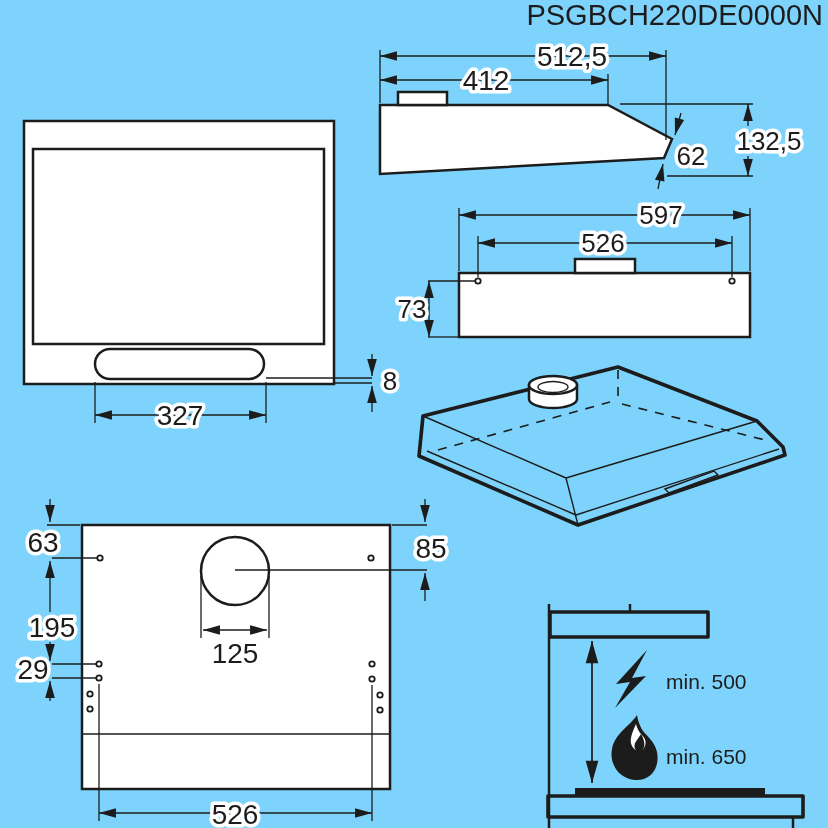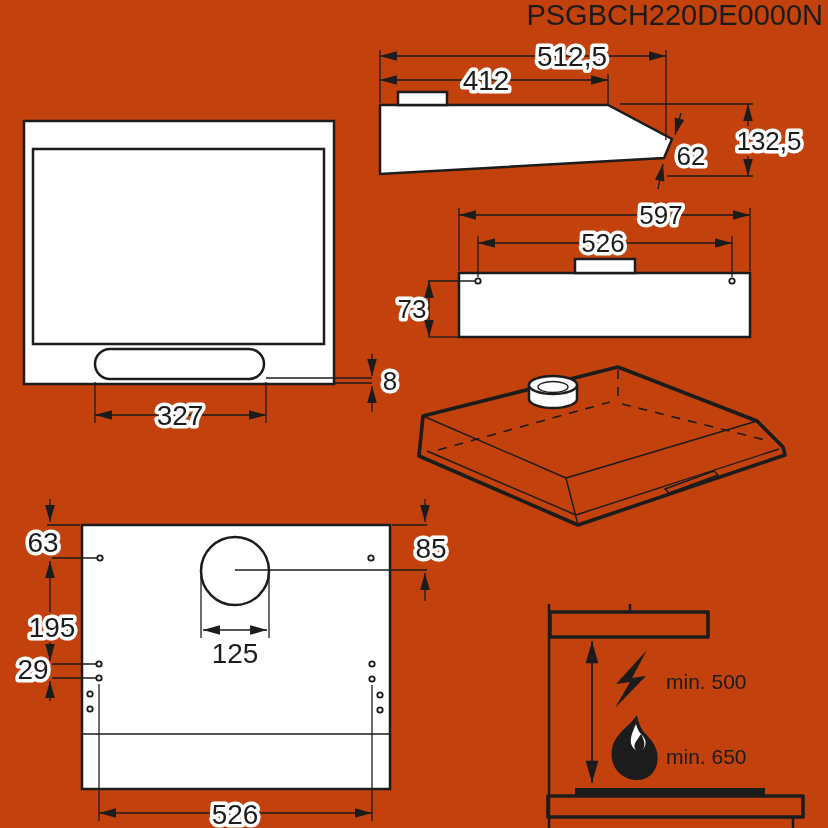--- a/index.html
+++ b/index.html
@@ -1,16 +1,16 @@
 <!DOCTYPE html>
 <html><head>
 <meta charset="utf-8">
 <style>
   html,body{margin:0;padding:0;background:#fff;}
-  .page{width:828px;height:828px;position:relative;background:#c2410c;overflow:hidden;
+  .page{width:828px;height:828px;position:relative;background:#7dd3fc;overflow:hidden;
         font-family:"Liberation Sans", sans-serif;}
   svg{display:block;}
   svg text{font-family:"Liberation Sans", sans-serif;fill:#1c1c1c;
            paint-order:stroke;stroke:#ffffff;stroke-width:7px;stroke-linejoin:round;}
   svg text.nohalo{stroke-width:0;}
   .thin{stroke:#1c1c1c;stroke-width:1.4;fill:none;}
   .med{stroke:#1c1c1c;stroke-width:2.5;fill:none;}
   .medf{stroke:#1c1c1c;stroke-width:2.5;fill:#fff;}
   .thick{stroke:#1c1c1c;stroke-width:3.6;fill:none;stroke-linejoin:round;}
   .dash{stroke:#1c1c1c;stroke-width:1.6;fill:none;stroke-dasharray:9 8;}

